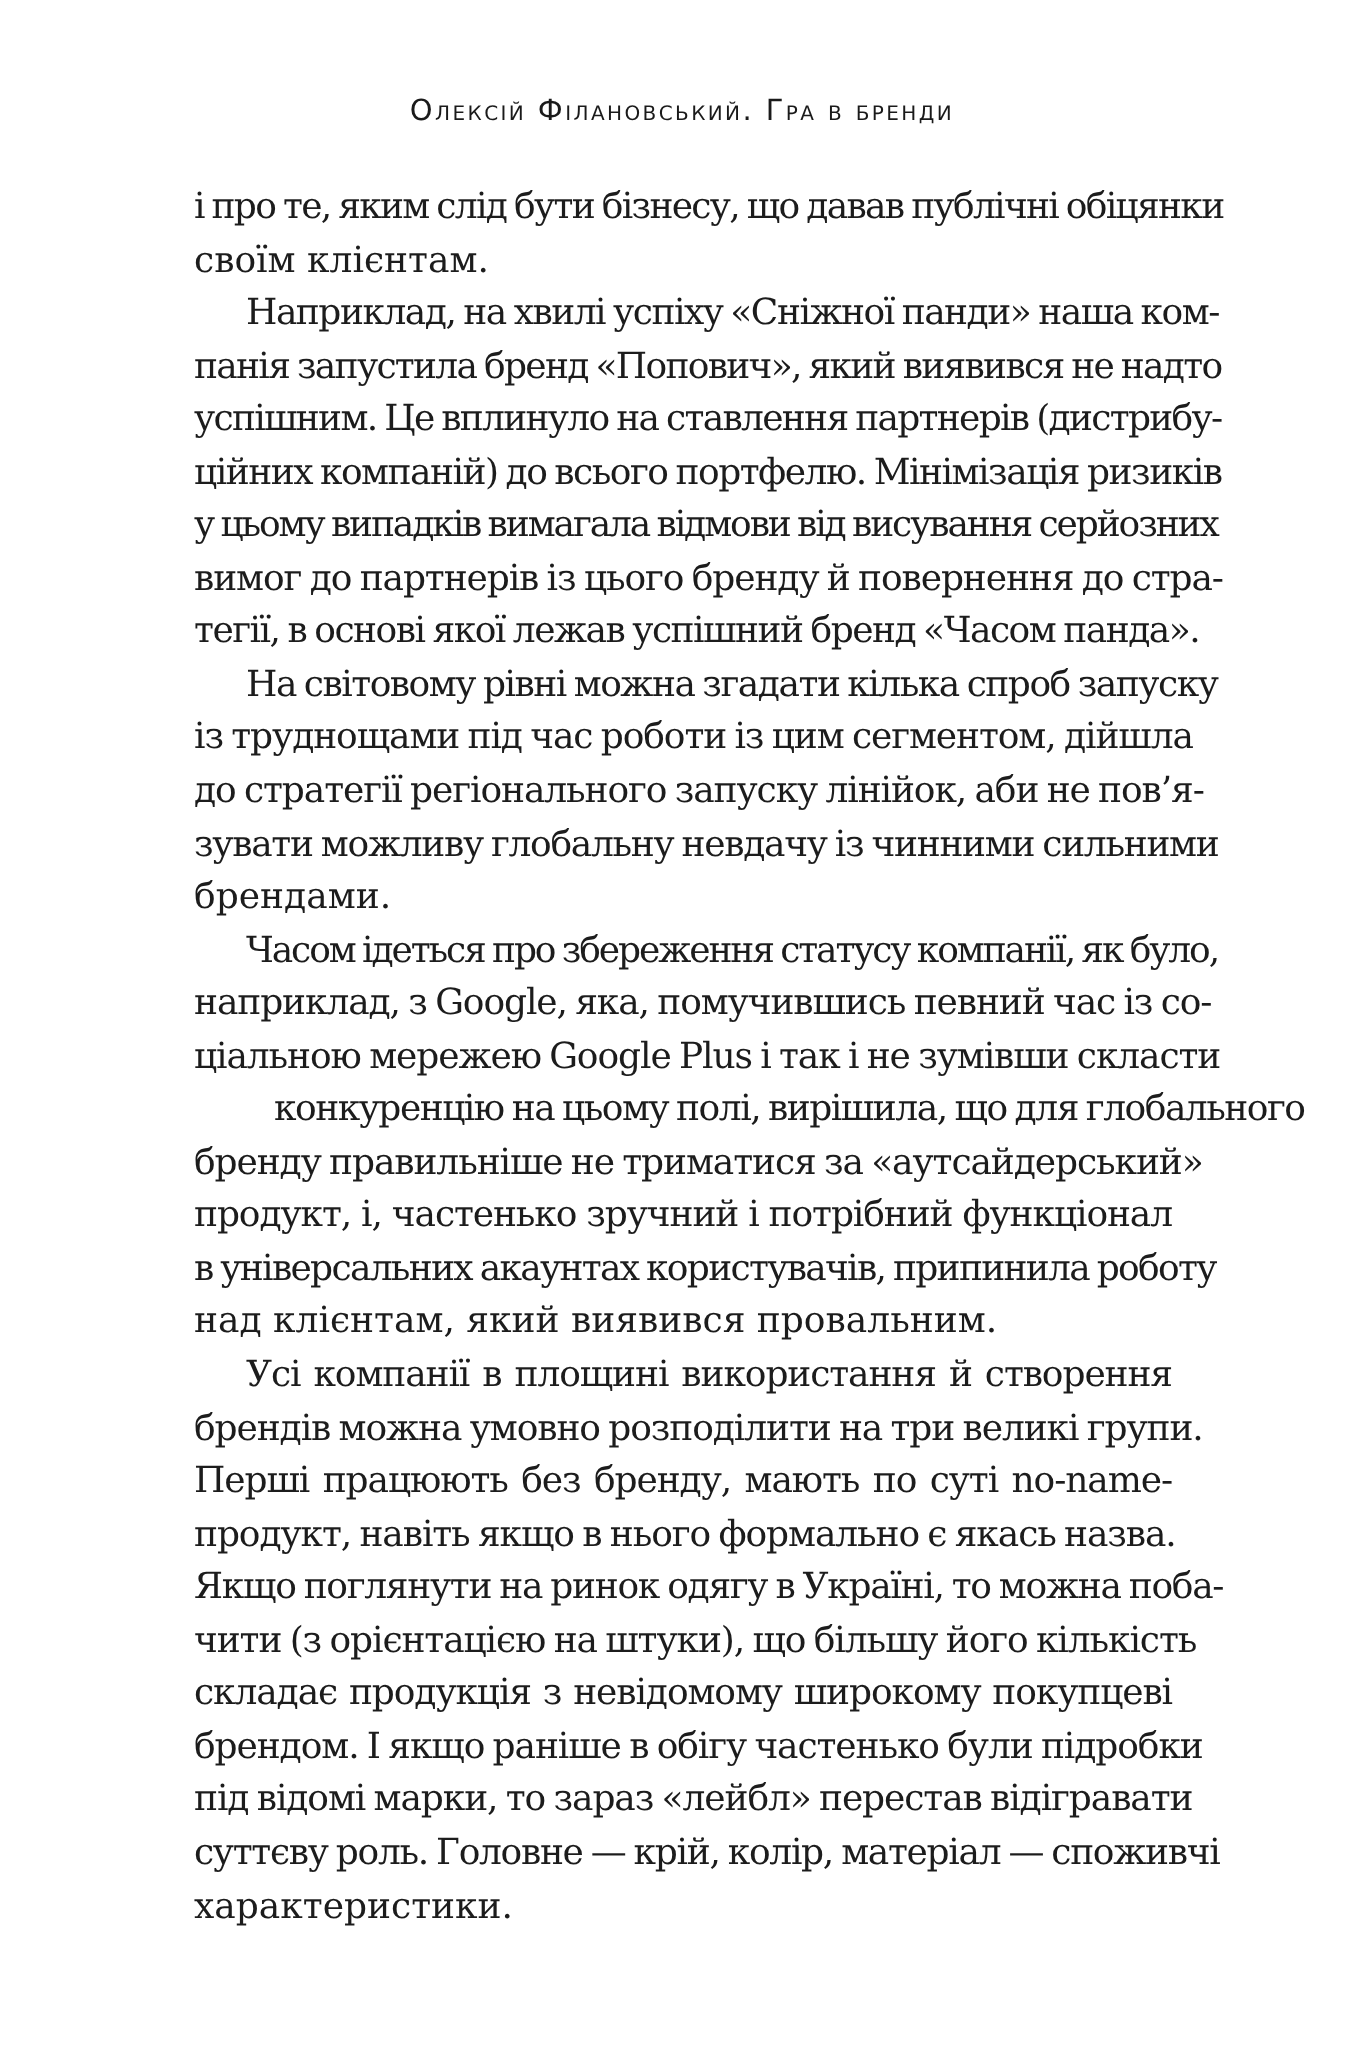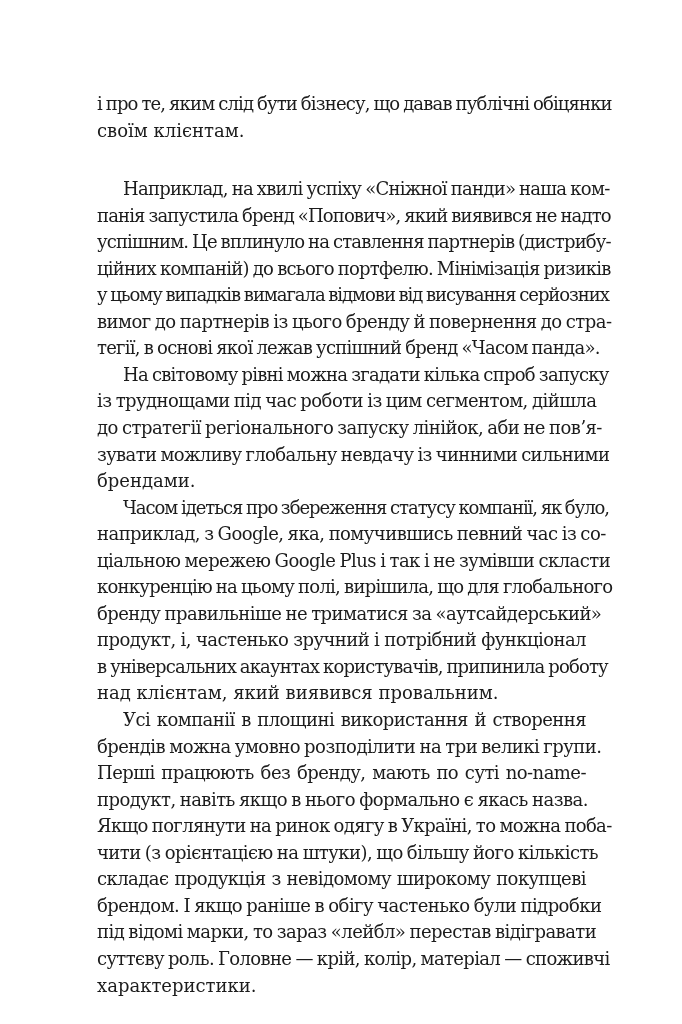--- a/index.html
+++ b/index.html
@@ -24,51 +24,52 @@
   .condensed { letter-spacing: -0.55px; word-spacing: -1px; }
   .folio {
     position: absolute; top: 912px; left: 0; width: 682px; text-align: center;
     font-family: "DejaVu Serif", serif; font-size: 16px; color: #1a1a1a;
   }
 </style>
 </head>
 <body>
 
 <div class="page">
+  <div class="running-head">Олексій Філановський. Гра в бренди</div>
 
   <div class="body-text">
 
     <div>
       <span class="line condensed" style="letter-spacing: -0.85px;">і про те, яким слід бути бізнесу, що давав публічні обіцянки</span>
       <span class="line last">своїм клієнтам.</span>
     </div>
 
     <div>
-      <span class="line indent condensed" style="letter-spacing: -0.75px; margin-top: 32px;">Наприклад, на хвилі успіху «Сніжної панди» наша ком-</span>
+      <span class="line indent condensed" style="letter-spacing: -0.75px;">Наприклад, на хвилі успіху «Сніжної панди» наша ком-</span>
       <span class="line condensed" style="letter-spacing: -0.85px;">панія запустила бренд «Попович», який виявився не надто</span>
       <span class="line condensed" style="letter-spacing: -0.85px;">успішним. Це вплинуло на ставлення партнерів (дистрибу-</span>
       <span class="line condensed" style="letter-spacing: -0.75px;">ційних компаній) до всього портфелю. Мінімізація ризиків</span>
       <span class="line condensed" style="letter-spacing: -1.05px;">у цьому випадків вимагала відмови від висування серйозних</span>
       <span class="line condensed">вимог до партнерів із цього бренду й повернення до стра-</span>
       <span class="line condensed" style="letter-spacing: -0.75px;">тегії, в основі якої лежав успішний бренд «Часом панда».</span>
     </div>
 
     <div>
       <span class="line indent condensed" style="letter-spacing: -0.75px;">На світовому рівні можна згадати кілька спроб запуску</span>
       <span class="line condensed">із труднощами під час роботи із цим сегментом, дійшла</span>
       <span class="line condensed">до стратегії регіонального запуску лінійок, аби не пов’я-</span>
       <span class="line condensed" style="letter-spacing: -0.65px;">зувати можливу глобальну невдачу із чинними сильними</span>
       <span class="line last">брендами.</span>
     </div>
 
     <div>
       <span class="line indent condensed" style="letter-spacing: -1.05px;">Часом ідеться про збереження статусу компанії, як було,</span>
       <span class="line condensed">наприклад, з Google, яка, помучившись певний час із со-</span>
       <span class="line condensed">ціальною мережею Google Plus і так і не зумівши скласти</span>
-      <span class="line condensed" style="letter-spacing: -0.75px;">конкуренцію на цьому полі, вирішила, що для глобального</span>
+      <span class="line condensed" style="letter-spacing: -0.75px; margin-left: 40px;">конкуренцію на цьому полі, вирішила, що для глобального</span>
       <span class="line condensed">бренду правильніше не триматися за «аутсайдерський»</span>
       <span class="line condensed">продукт, і, частенько зручний і потрібний функціонал</span>
       <span class="line condensed" style="letter-spacing: -0.85px;">в універсальних акаунтах користувачів, припинила роботу</span>
       <span class="line last">над клієнтам, який виявився провальним.</span>
     </div>
 
     <div>
       <span class="line indent condensed">Усі компанії в площині використання й створення</span>
       <span class="line condensed">брендів можна умовно розподілити на три великі групи.</span>
       <span class="line condensed">Перші працюють без бренду, мають по суті no-name-</span>

